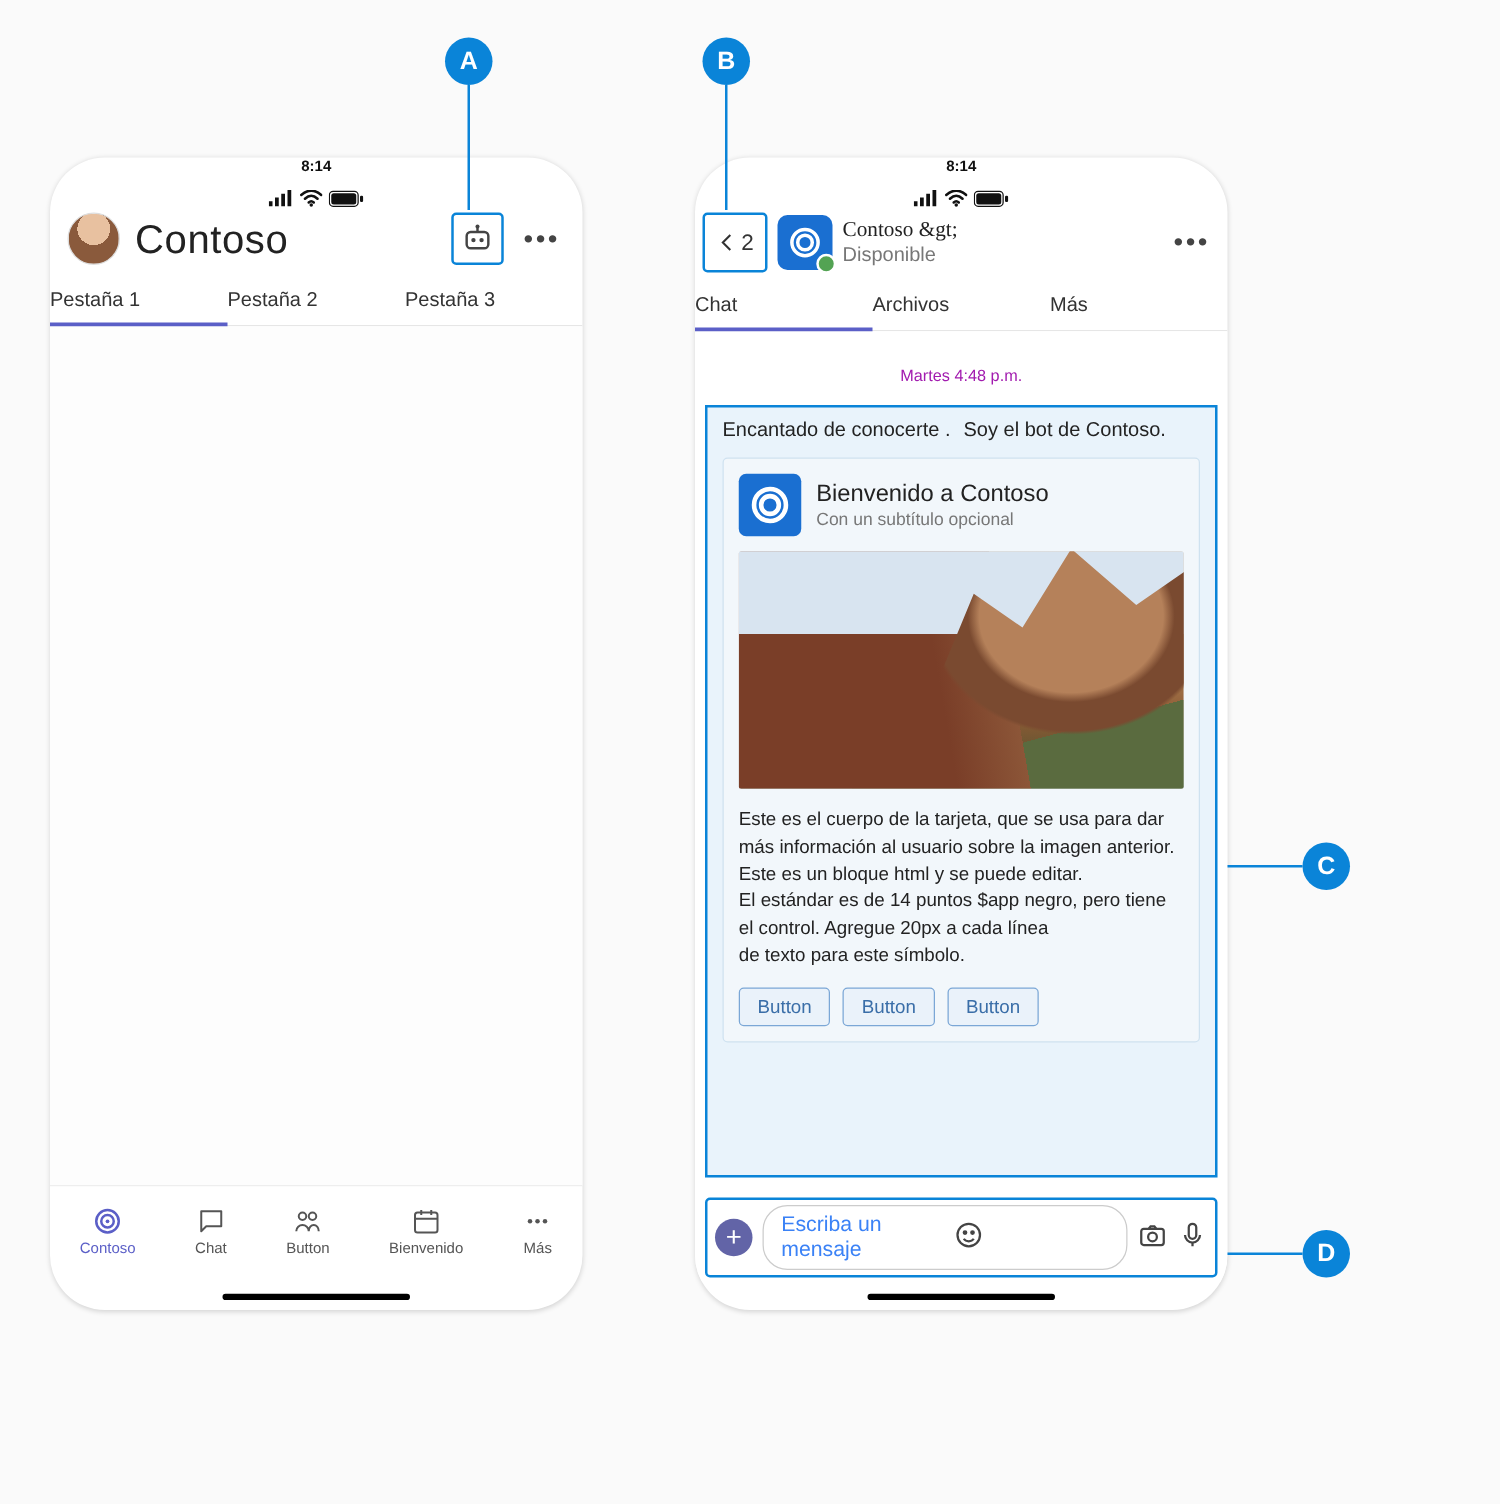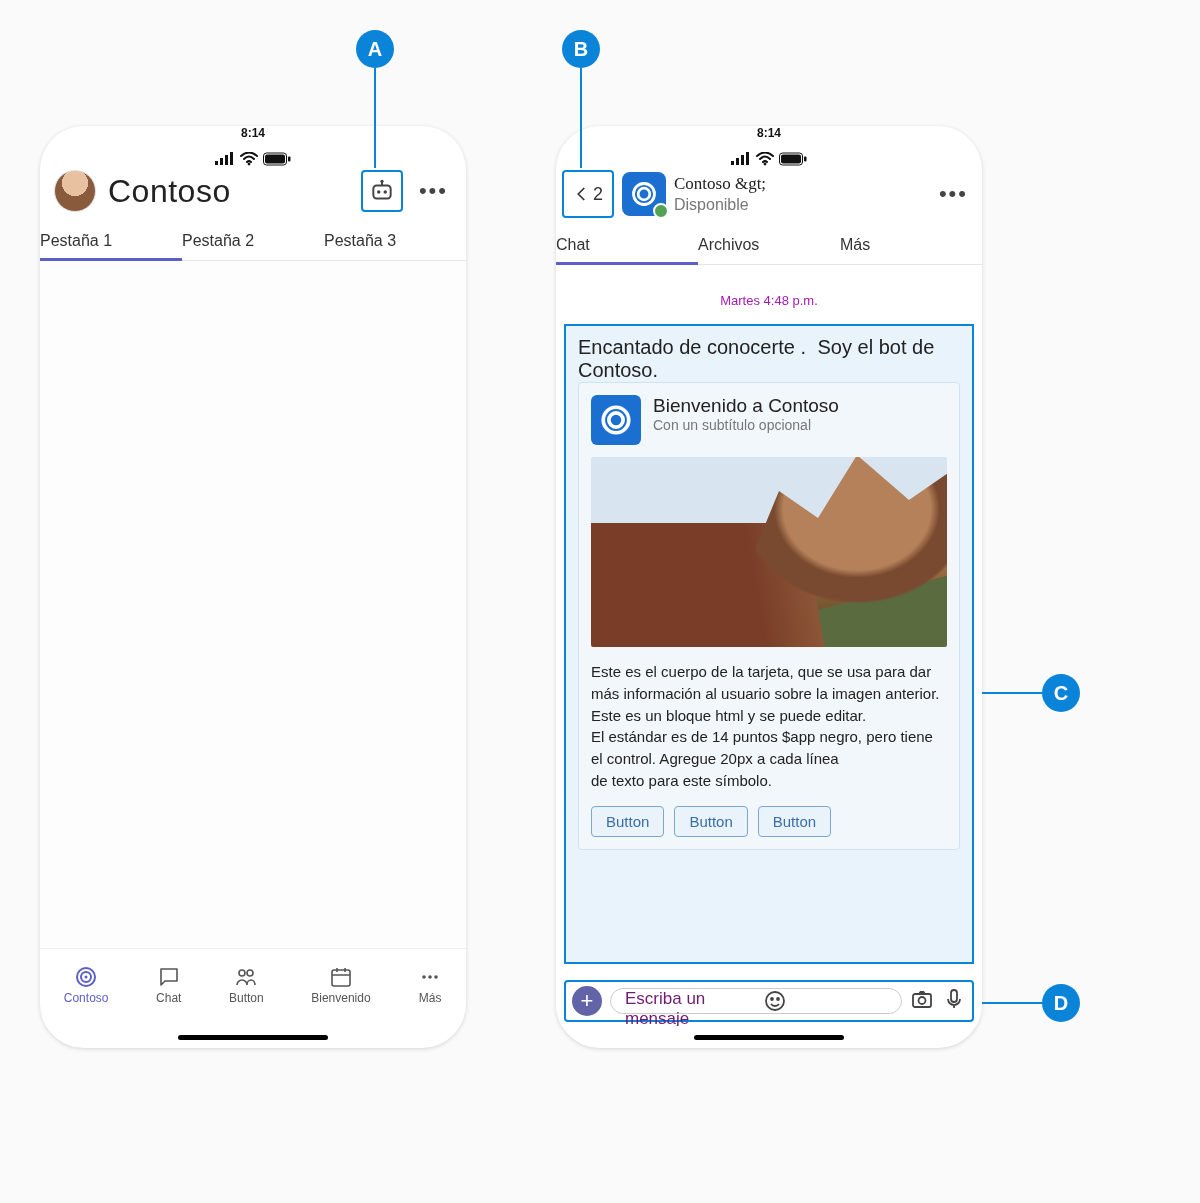--- a/index.html
+++ b/index.html
@@ -44,45 +44,45 @@
   .app-icon svg { width:28px; height:28px; }
   .presence { position:absolute; right:-3px; bottom:-3px; width:16px; height:16px; background:#53a353; border:2px solid #fff; border-radius:50%; }
   .header-b-text { display:flex; flex-direction:column; line-height:1.2; flex:1; }
   .header-b-text .t1 { font-size:17px; color:#222;font-family:Liberation Serif, serif; }
   .header-b-text .t2 { font-size:16px; color:#777; }
 
   
   .chat-area { flex:1; background:#fff; overflow:hidden; display:flex; flex-direction:column; }
   .timestamp { text-align:center; font-size:13px; color:#a21caf; padding:28px 0 16px 0;}
   .msg-highlight { margin:0 8px 10px 8px; border:2px solid #0a84d8; background:#e9f3fb; padding:10px 12px 14px 12px; flex:1; }
-  .msg-top { font-size:20px; color:#222; margin-bottom:0; }
+  .msg-top { font-size:16px; color:#222; margin-bottom:12px; }
   .msg-top .soy { margin-left:6px; font-weight:500; }
   .card { background:#f2f7fb; border:1px solid #cfe2f0; border-radius:4px; padding:12px; }
-  .card-header { display:flex; gap:12px; margin-bottom:12px; }
+  .card-header { display:flex; gap:12px; margin-bottom:12px;align-items:center; }
   .card-logo { width:50px; height:50px; border-radius:6px; background:#1a6fd1; display:flex; align-items:center; justify-content:center; }
   .card-logo svg{width:34px;height:34px;}
   .card-title { font-size:19px; color:#222; }
   .card-sub { font-size:14px; color:#777; }
   .card-img { width:100%; height:190px; border-radius:2px; background:
      linear-gradient(180deg,#d8e4f0 0 35%, transparent 35%),
      linear-gradient(80deg,#7a3e28 45%,#8c5638 60%,transparent 60%),
      linear-gradient(-15deg,#5a6b3f 0 25%,transparent 25%),
      linear-gradient(180deg,#b78a5c 40%,#8c5a34 70%,#3d522f 100%);
      position:relative; overflow:hidden; margin-bottom:14px;}
   .card-img::after{content:"";position:absolute;right:-40px;top:-20px;width:260px;height:180px;background:
      radial-gradient(ellipse at 50% 40%, #b5815a 0 40%, #7a4a30 45% 60%, transparent 62%);
      clip-path: polygon(0 100%, 20% 30%, 35% 45%, 50% 10%, 70% 35%, 85% 20%, 100% 50%, 100% 100%);
   }
   .card-body { font-size:15px; color:#222; line-height:1.45; margin-bottom:14px;}
   .card-buttons { display:flex; gap:10px; }
   .card-btn { border:1px solid #7ba7d6; color:#3a6ea8; background:#eaf2fa; padding:6px 14px; border-radius:4px; font-size:15px;}
 
   .compose-wrap { margin:6px 8px 4px 8px; border:2px solid #0a84d8; padding:4px 6px; display:flex; align-items:center; gap:8px; border-radius:4px;}
   .plus { width:30px; height:30px; border-radius:50%; background:#6264a7; color:#fff; display:flex; align-items:center; justify-content:center; font-size:22px; font-weight:300;}
-  .compose { flex:1; border:1px solid #ccc; border-radius:20px; height:26px; display:flex; align-items:flex-start; padding:0 10px 0 14px; color:#701a75; font-size:17px; gap:10px; }
+  .compose { flex:1; border:1px solid #ccc; border-radius:20px; height:52px; display:flex; align-items:center; padding:0 10px 0 14px; color:#3b82f6; font-size:17px; gap:10px; }
   .compose span { flex:1; }
   .tool-icon svg{width:24px;height:24px;stroke:#444;}
 </style>
 </head>
 <body>
 
 <div class="callout" style="top:30px; left:356px;">A</div>
 <div class="lead-line" style="top:68px; left:374px; width:2px; height:100px;"></div>
 
 <div class="callout" style="top:30px; left:562px;">B</div>

